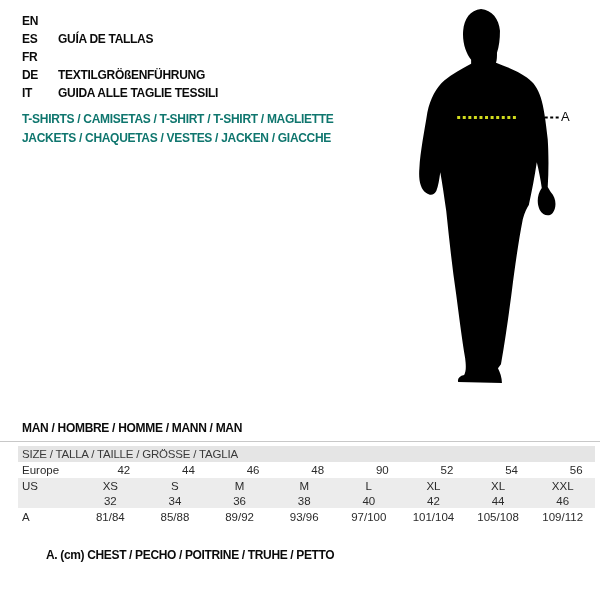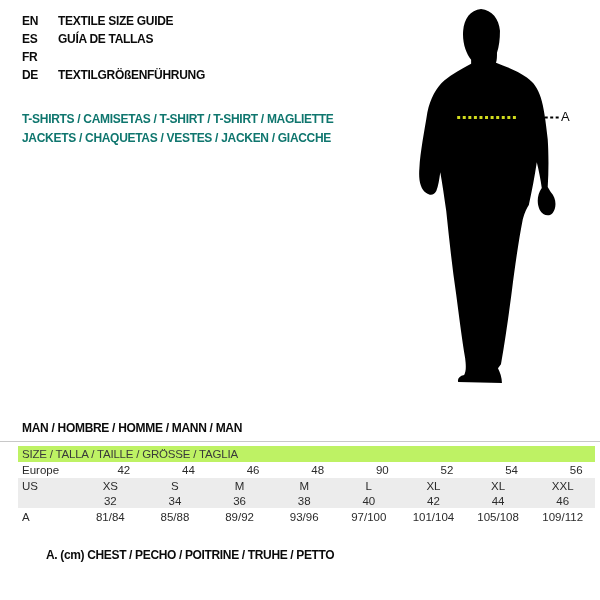--- a/index.html
+++ b/index.html
@@ -24,21 +24,21 @@
   
   .section-title{
     position:absolute;left:22px;top:421px;font-size:12px;font-weight:bold;
     letter-spacing:-0.3px;color:#0b0b0b;white-space:nowrap;
   }
   
   .top-rule{position:absolute;left:0;top:441px;width:600px;height:1px;background:#c8c8c8;}
   
   .size-table{position:absolute;left:18px;top:446px;width:577px;}
   .t-head{
-    height:16px;background:#bef264;display:flex;align-items:center;
+    height:16px;background:#e5e5e5;display:flex;align-items:center;
     font-size:11.5px;color:#3a3a3a;padding-left:4px;letter-spacing:-0.2px;white-space:nowrap;
   }
   .t-row{display:grid;grid-template-columns:60px repeat(8,1fr);align-items:center;}
   .t-row.stripe{background:#ececec;}
   .t-row .lbl{font-size:11.5px;color:#2b2b2b;padding-left:4px;text-align:left;}
   .t-row .val{font-size:11.5px;color:#2b2b2b;text-align:center;}
   .h16{height:16px;gap:27px;} .h15{height:15px;} .h18{height:18px;}
   
   .footnote{
     position:absolute;left:22px;top:548px;font-size:12px;font-weight:bold;
@@ -46,32 +46,35 @@
   }
 </style>
 </head>
 <body>
 
 <div id="canvas">
 
   <div class="langs">
     <div class="lang-row">
       <span class="lang-code">EN</span>
-      <span class="lang-label">TEXTILE SIZE GUIDE</span>
     </div>
     <div class="lang-row">
       <span class="lang-code">ES</span>
       <span class="lang-label">GUÍA DE TALLAS</span>
     </div>
     <div class="lang-row">
       <span class="lang-code">FR</span>
     </div>
     <div class="lang-row">
       <span class="lang-code">DE</span>
       <span class="lang-label">TEXTILGRÖßENFÜHRUNG</span>
+    </div>
+    <div class="lang-row">
+      <span class="lang-code">IT</span>
+      <span class="lang-label">GUIDA ALLE TAGLIE TESSILI</span>
     </div>
   </div>
 
   <div class="cats">
     <div class="cat-line">T-SHIRTS / CAMISETAS / T-SHIRT / T-SHIRT / MAGLIETTE</div>
     <div class="cat-line">JACKETS / CHAQUETAS / VESTES / JACKEN / GIACCHE</div>
   </div>
 
   <div class="figure-wrap">
     <svg width="172" height="392" viewBox="408 2 172 394" xmlns="http://www.w3.org/2000/svg">

